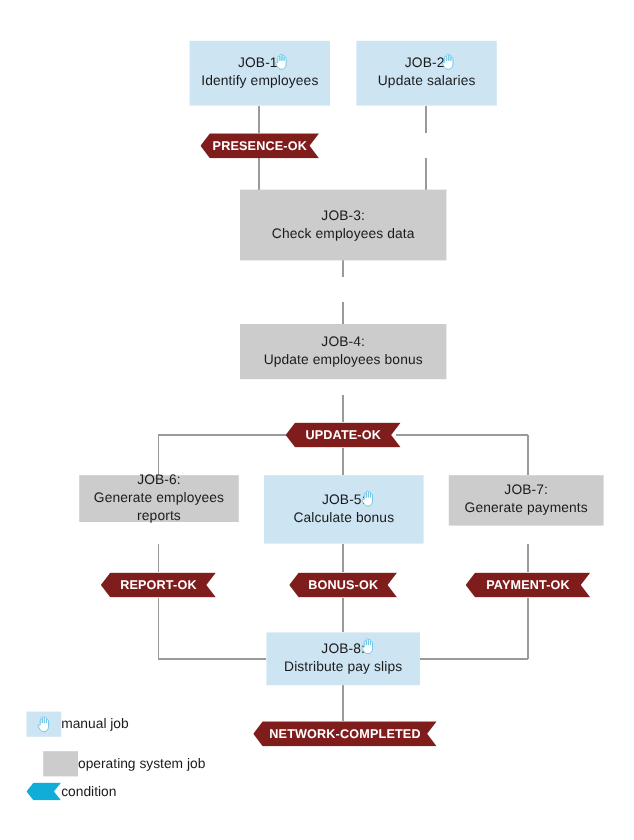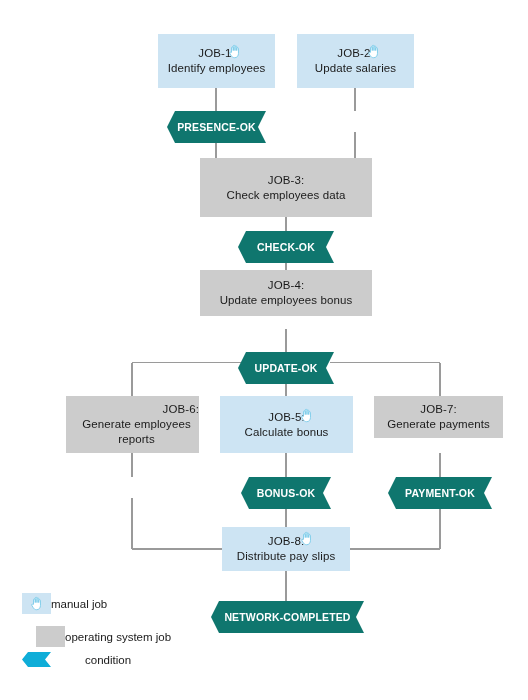--- a/index.html
+++ b/index.html
@@ -34,26 +34,26 @@
 
   .hand-icon{
     position:absolute;
     width:13px;height:15px;
   }
 
   .cond{
     position:absolute;
     box-sizing:border-box;
     display:flex;align-items:center;justify-content:center;
-    background:#0f766e;
+    background:#7f1d1d;
     color:#ffffff;
     font-size:10.5px;
     font-weight:bold;
     letter-spacing:0.15px;
-    height:32px;
+    height:21px;
     clip-path:polygon(8px 0, 100% 0, calc(100% - 8px) 50%, 100% 100%, 8px 100%, 0 50%);
     white-space:nowrap;
   }
 
   .legend{position:absolute;left:0;top:0;}
   .legend-row{position:absolute;display:flex;align-items:center;}
   .legend-sw{width:29px;height:21px;position:relative;flex:0 0 auto;}
   .legend-sw.manual{background:#cde4f3;}
   .legend-sw.os{background:#cccccc;}
   .legend-sw.cond{
@@ -126,32 +126,31 @@
 
   <div class="cond" style="left:167px;top:111px;width:99px;">PRESENCE-OK</div>
 
   <div class="node os" style="left:200px;top:158px;width:172px;height:59px;">
     <div class="ttl">
       <span class="lbl">JOB-3:</span>
     </div>
     <div class="lbl">Check employees data</div>
   </div>
 
-  <div class="cond" style="left:238px;top:231px;width:96px;">CHECK-OK</div>
 
   <div class="node os" style="left:200px;top:270px;width:172px;height:46px;">
     <div class="ttl">
       <span class="lbl">JOB-4:</span>
     </div>
     <div class="lbl">Update employees bonus</div>
   </div>
 
   <div class="cond" style="left:238px;top:352px;width:96px;">UPDATE-OK</div>
 
-  <div class="node os" style="left:66px;top:396px;width:133px;height:57px;align-items:flex-end;">
+  <div class="node os" style="left:66px;top:396px;width:133px;height:39px;">
     <div class="ttl">
       <span class="lbl">JOB-6:</span>
     </div>
     <div class="lbl wrap" style="width:125px;">Generate employees reports</div>
   </div>
 
   <div class="node manual" style="left:220px;top:396px;width:133px;height:57px;">
     <div class="ttl">
       <span class="lbl">JOB-5:</span>
       <svg class="hand-icon" style="left:32px;top:-2px;" viewBox="0 0 24 26">
@@ -161,20 +160,21 @@
     <div class="lbl">Calculate bonus</div>
   </div>
 
   <div class="node os" style="left:374px;top:396px;width:129px;height:42px;">
     <div class="ttl">
       <span class="lbl">JOB-7:</span>
     </div>
     <div class="lbl">Generate  payments</div>
   </div>
 
+  <div class="cond" style="left:84px;top:477px;width:96px;">REPORT-OK</div>
   <div class="cond" style="left:241px;top:477px;width:90px;">BONUS-OK</div>
   <div class="cond" style="left:388px;top:477px;width:104px;">PAYMENT-OK</div>
 
   <div class="node manual" style="left:222px;top:527px;width:128px;height:44px;">
     <div class="ttl">
       <span class="lbl">JOB-8:</span>
       <svg class="hand-icon" style="left:32px;top:-3px;" viewBox="0 0 24 26">
         <path d="M6.5 14.5V6.2a1.6 1.6 0 0 1 3.2 0v5.1V3.1a1.6 1.6 0 0 1 3.2 0v8.2V4.2a1.6 1.6 0 0 1 3.2 0v7.1V7.6a1.6 1.6 0 0 1 3.2 0v9.1c0 4.2-2.6 7.8-7 7.8-3.6 0-5.4-1.9-6.6-4.3L3.1 16c-.6-1.2.9-2.4 1.9-1.4z" fill="#ffffff" stroke="#6ec6e8" stroke-width="1.5" stroke-linejoin="round"></path>
       </svg>
     </div>
@@ -192,20 +192,20 @@
         </svg>
       </div>
       <div class="legend-txt">manual job</div>
     </div>
 
     <div class="legend-row" style="left:22px;top:626px;padding-left:14px;">
       <div class="legend-sw os"></div>
       <div class="legend-txt">operating system job</div>
     </div>
 
-    <div class="legend-row" style="left:22px;top:652px;gap:34px;">
+    <div class="legend-row" style="left:22px;top:652px;">
       <div class="legend-sw cond"></div>
       <div class="legend-txt">condition</div>
     </div>
 
   </div>
 
 </div>
 
 </body></html>

